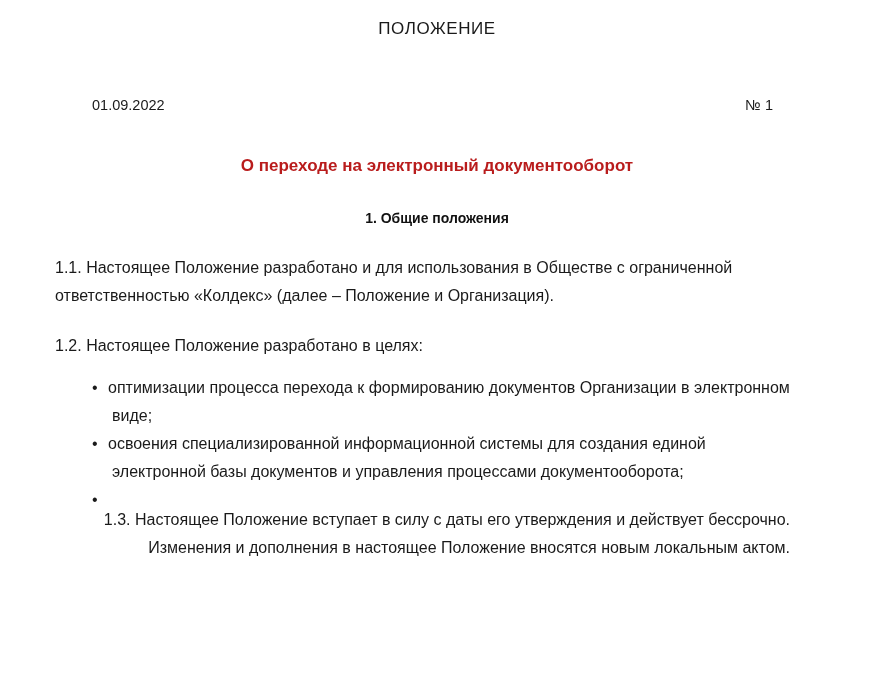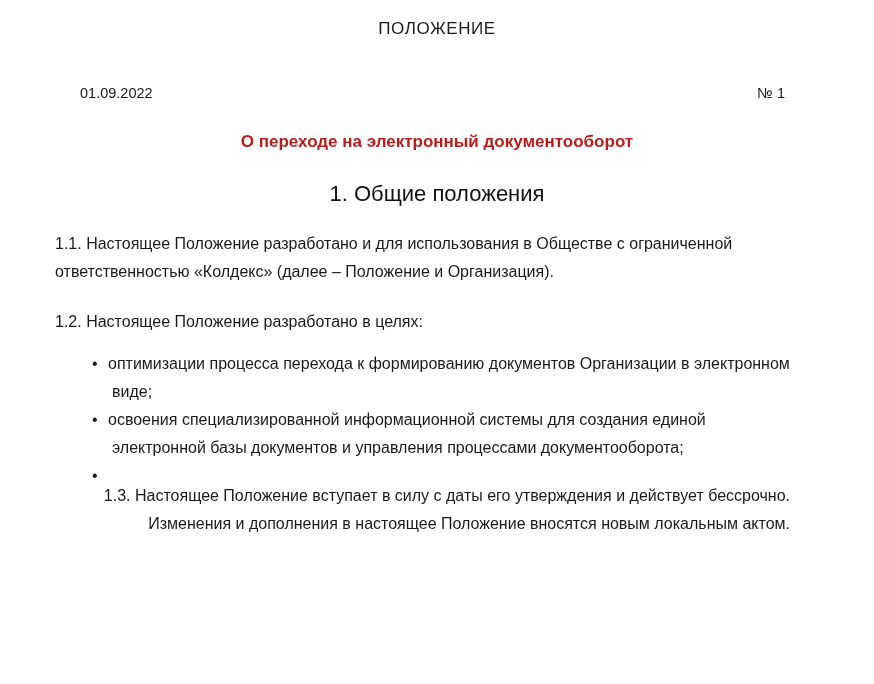--- a/index.html
+++ b/index.html
@@ -37,21 +37,21 @@
     color: #1a1a1a;
     margin: 0;
     padding-top: 18px;
   }
 
   
   .meta-row {
     display: flex;
     justify-content: space-between;
     align-items: baseline;
-    margin: 4px;
+    margin: 16px;
     padding: 0 85px 0 76px;
     padding-top: 39px;
     font-size: 14.5px;
     line-height: 20px;
     color: #1a1a1a;
   }
 
   .meta-date,
   .meta-number {
     white-space: nowrap;
@@ -64,22 +64,22 @@
     font-weight: 700;
     line-height: 24px;
     margin: 0;
     padding-top: 23px;
     color: #b91c1c;
   }
 
   
   .section-heading {
     text-align: center;
-    font-size: 22px;
-    font-weight: 400;
+    font-size: 14px;
+    font-weight: 700;
     line-height: 28px;
     margin: 0;
     padding-top: 26px;
     color: #111111;
   }
 
   
   .body-content {
     padding: 0 84px 0 55px;
   }

